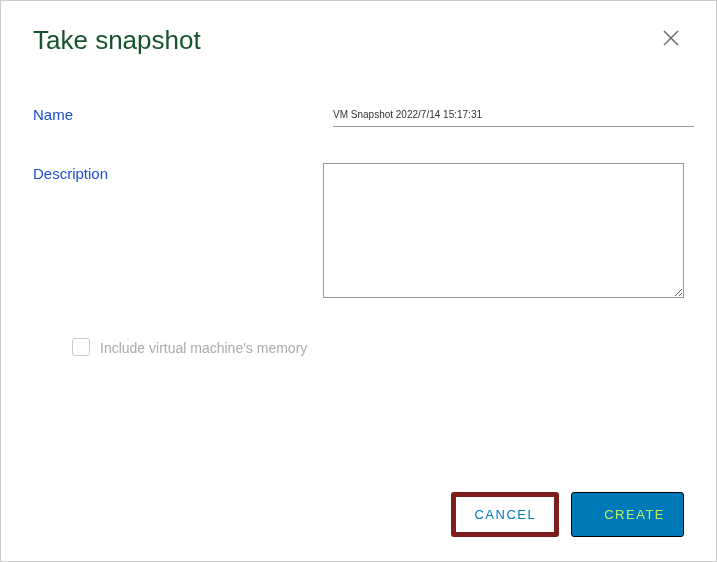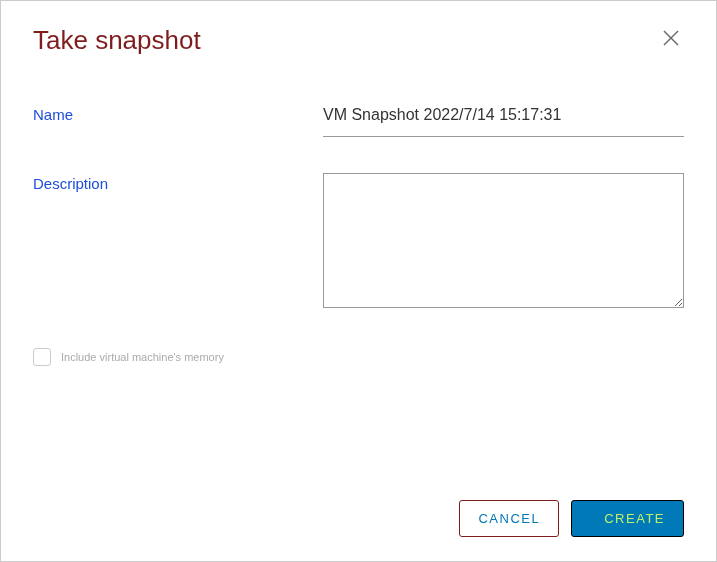--- a/index.html
+++ b/index.html
@@ -23,21 +23,21 @@
     }
     .header {
       display: flex;
       justify-content: space-between;
       align-items: flex-start;
       margin-bottom: 48px;
     }
     .title {
       font-size: 26px;
       font-weight: 300;
-      color: #7f1d1d;
+      color: #14532d;
     }
     .close-btn {
       cursor: pointer;
       padding: 4px;
       color: #555;
       font-size: 20px;
       line-height: 1;
     }
     .close-btn svg {
       width: 18px;
@@ -58,41 +58,43 @@
       padding-top: 2px;
       font-weight: 400;
     }
     .form-control {
       flex: 1;
     }
     .text-input {
       width: 100%;
       border: none;
       border-bottom: 1px solid #999;
-      font-size: 16px;
-      padding: 2px 0 12px 0;
+      font-size: 10px;
+      padding: 2px 0 6px 0;
       outline: none;
       font-family: inherit;
       color: #333;
+      margin-left: 10px;
     }
     .textarea-input {
       width: 100%;
       height: 135px;
       border: 1px solid #999;
       font-size: 14px;
       padding: 6px;
       outline: none;
       font-family: inherit;
       resize: both;
     }
     .checkbox-row {
       display: flex;
-      align-items: center;
+      align-items: flex-end;
       margin-bottom: 16px;
-      font-size: 11px;
+      font-size: 14px;
+      margin-left: 39px;
     }
     .checkbox-row.disabled {
       color: #aaa;
     }
     .checkbox-row.disabled .checkbox-box {
       border-color: #ccc;
       cursor: default;
     }
     .checkbox-box {
       width: 18px;
@@ -131,21 +133,21 @@
       font-size: 13px;
       letter-spacing: 1.5px;
       font-weight: 500;
       border-radius: 3px;
       cursor: pointer;
       font-family: inherit;
       text-transform: uppercase;
     }
     .btn-secondary {
       background: #fff;
-      border: 1px solid #7f1d1d;
+      border: 5px solid #7f1d1d;
       color: #0079b8;
       text-align: center;
     }
     .btn-primary {
       background: #0079b8;
       border: 1px solid #000000;
       color: #bef264;
       padding-left: 32px;
     }
   </style>

